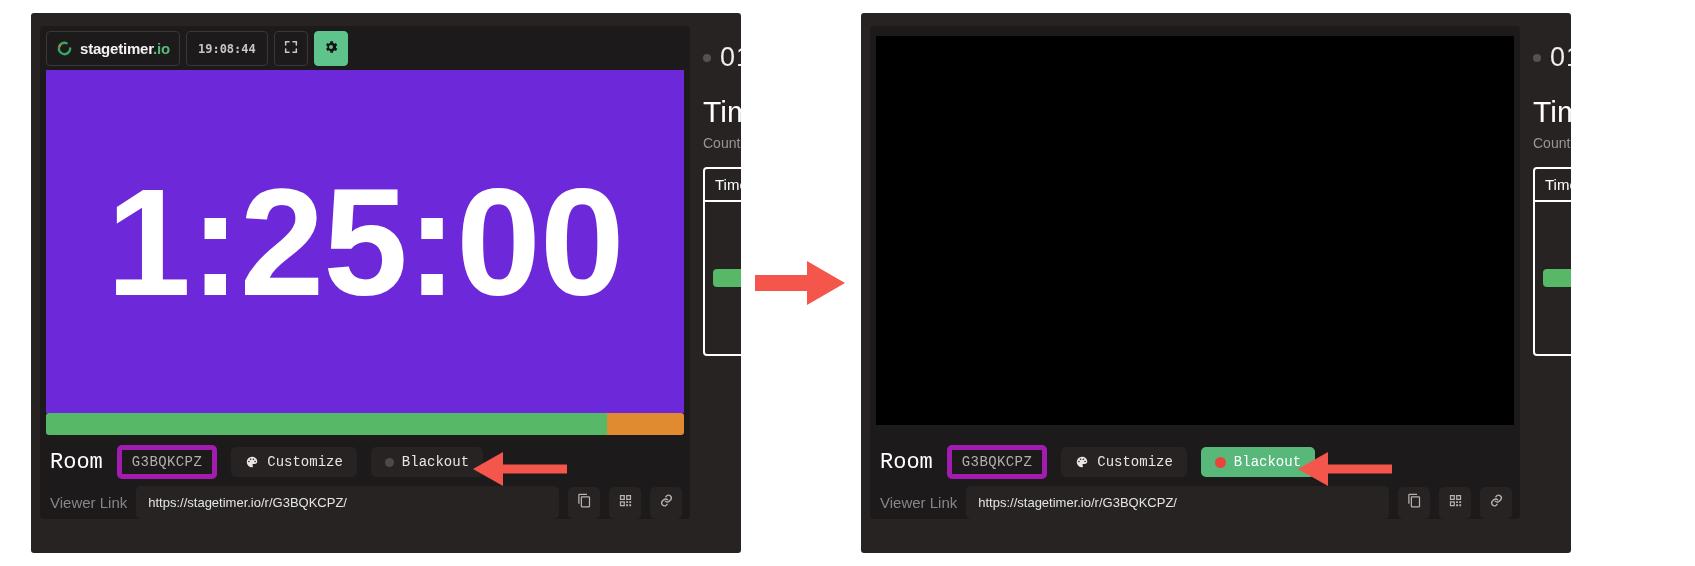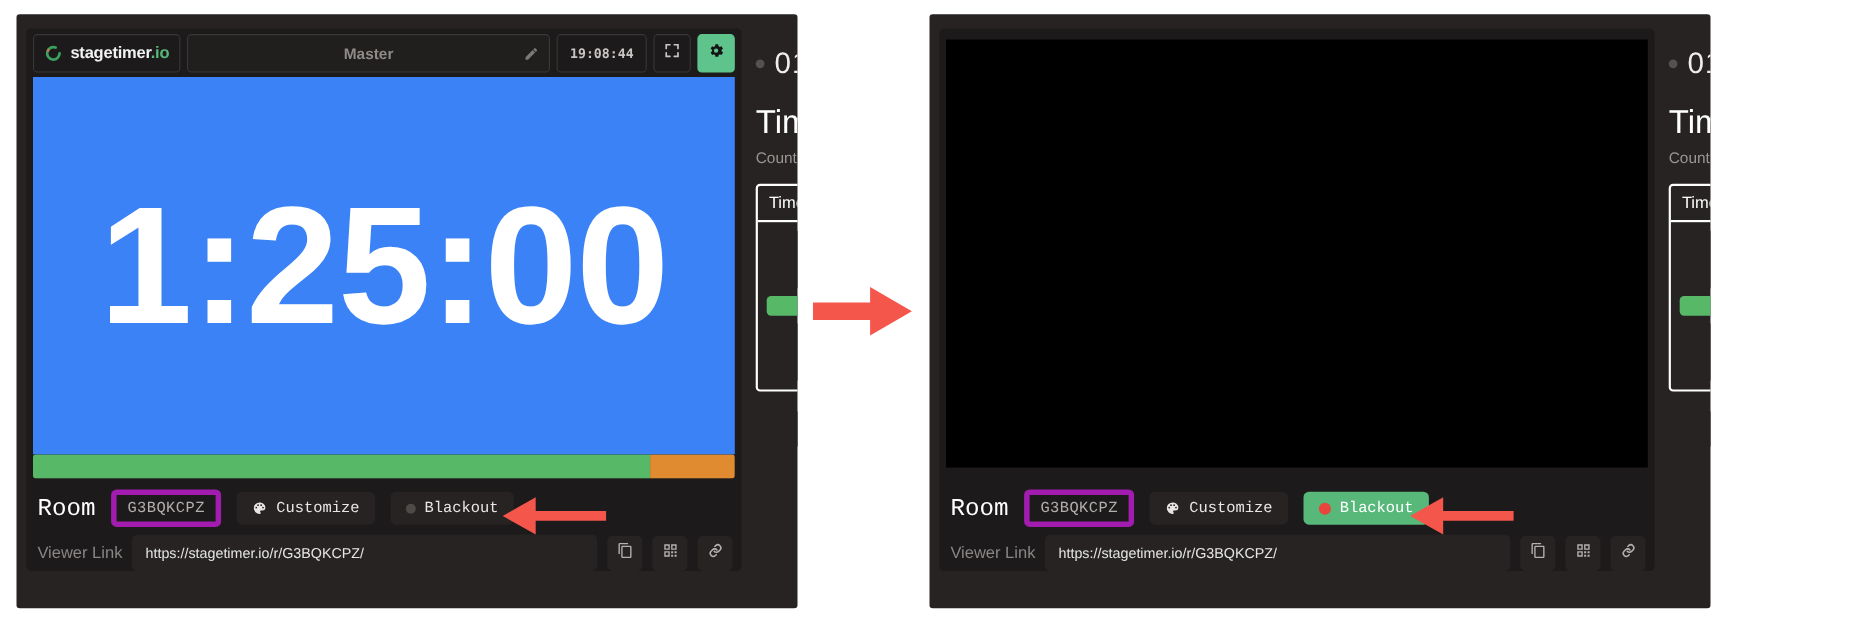--- a/index.html
+++ b/index.html
@@ -4,21 +4,21 @@
 <style>
   * { box-sizing: border-box; margin: 0; padding: 0; }
   body {
     width: 1695px; height: 566px;
     background: #ffffff;
     font-family: "Liberation Sans", sans-serif;
     overflow: hidden;
     position: relative;
   }
 
-  .stage { position: absolute; inset: 0; display: flex; }
+  .stage { position: absolute; inset: 0; display: flex; padding-left: 16px; }
 
   
   .shot {
     position: relative;
     background: #262322;
     overflow: hidden;
     flex: none;
   }
   .shot-left  { width: 710px; height: 540px; margin: 13px 0 0 15px; border-radius: 3px; }
   .shot-right { width: 710px; height: 540px; margin: 13px 0 0 0; border-radius: 3px; }
@@ -84,21 +84,21 @@
     display: flex; align-items: center; justify-content: center;
     border: 1px solid #3a3736; border-radius: 4px;
   }
   .icon-btn.accent { background: #5fc48c; border-color: #5fc48c; }
   .icon-btn svg { width: 16px; height: 16px; }
 
   
   .viewport {
     flex: 1; position: relative;
     margin: 4px 6px 0 6px;
-    background: #3b82f6;
+    background: #6d28d9;
     display: flex; align-items: center; justify-content: center;
     overflow: hidden;
   }
   .viewport.blackout { background: #000000; }
   .big-time {
     font-family: "Liberation Sans", sans-serif;
     font-weight: bold;
     font-size: 152px;
     line-height: 1;
     color: #ffffff;
@@ -227,28 +227,20 @@
         <div class="brand">
           <span class="brand-logo">
             <svg viewBox="0 0 24 24" width="17" height="17">
               <path d="M20 12a8 8 0 1 1-5-7.4" fill="none" stroke="#3aa45f" stroke-width="3.4" stroke-linecap="round"></path>
               <circle cx="5.4" cy="8.2" r="1.7" fill="#e06a4a"></circle>
             </svg>
           </span>
           <span class="brand-text"><span>stagetimer</span><span class="tld">.io</span></span>
         </div>
 
-        <div class="name-field">
-          <span>Master</span>
-          <span class="pencil-icon">
-            <svg viewBox="0 0 24 24" width="14" height="14" fill="#9a9694">
-              <path d="M3 17.2V21h3.8L18 9.8 14.2 6 3 17.2zM20.7 7.1a1 1 0 0 0 0-1.4l-2.4-2.4a1 1 0 0 0-1.4 0l-1.8 1.8L18.9 8.9l1.8-1.8z"></path>
-            </svg>
-          </span>
-        </div>
 
         <div class="clock-field">
           <span>19:08:44</span>
         </div>
 
         <div class="icon-btn">
           <span>
             <svg viewBox="0 0 24 24" fill="none" stroke="#c9c5c3" stroke-width="2.3" stroke-linecap="round">
               <path d="M4 9V4h5M20 9V4h-5M4 15v5h5M20 15v5h-5"></path>
             </svg>

